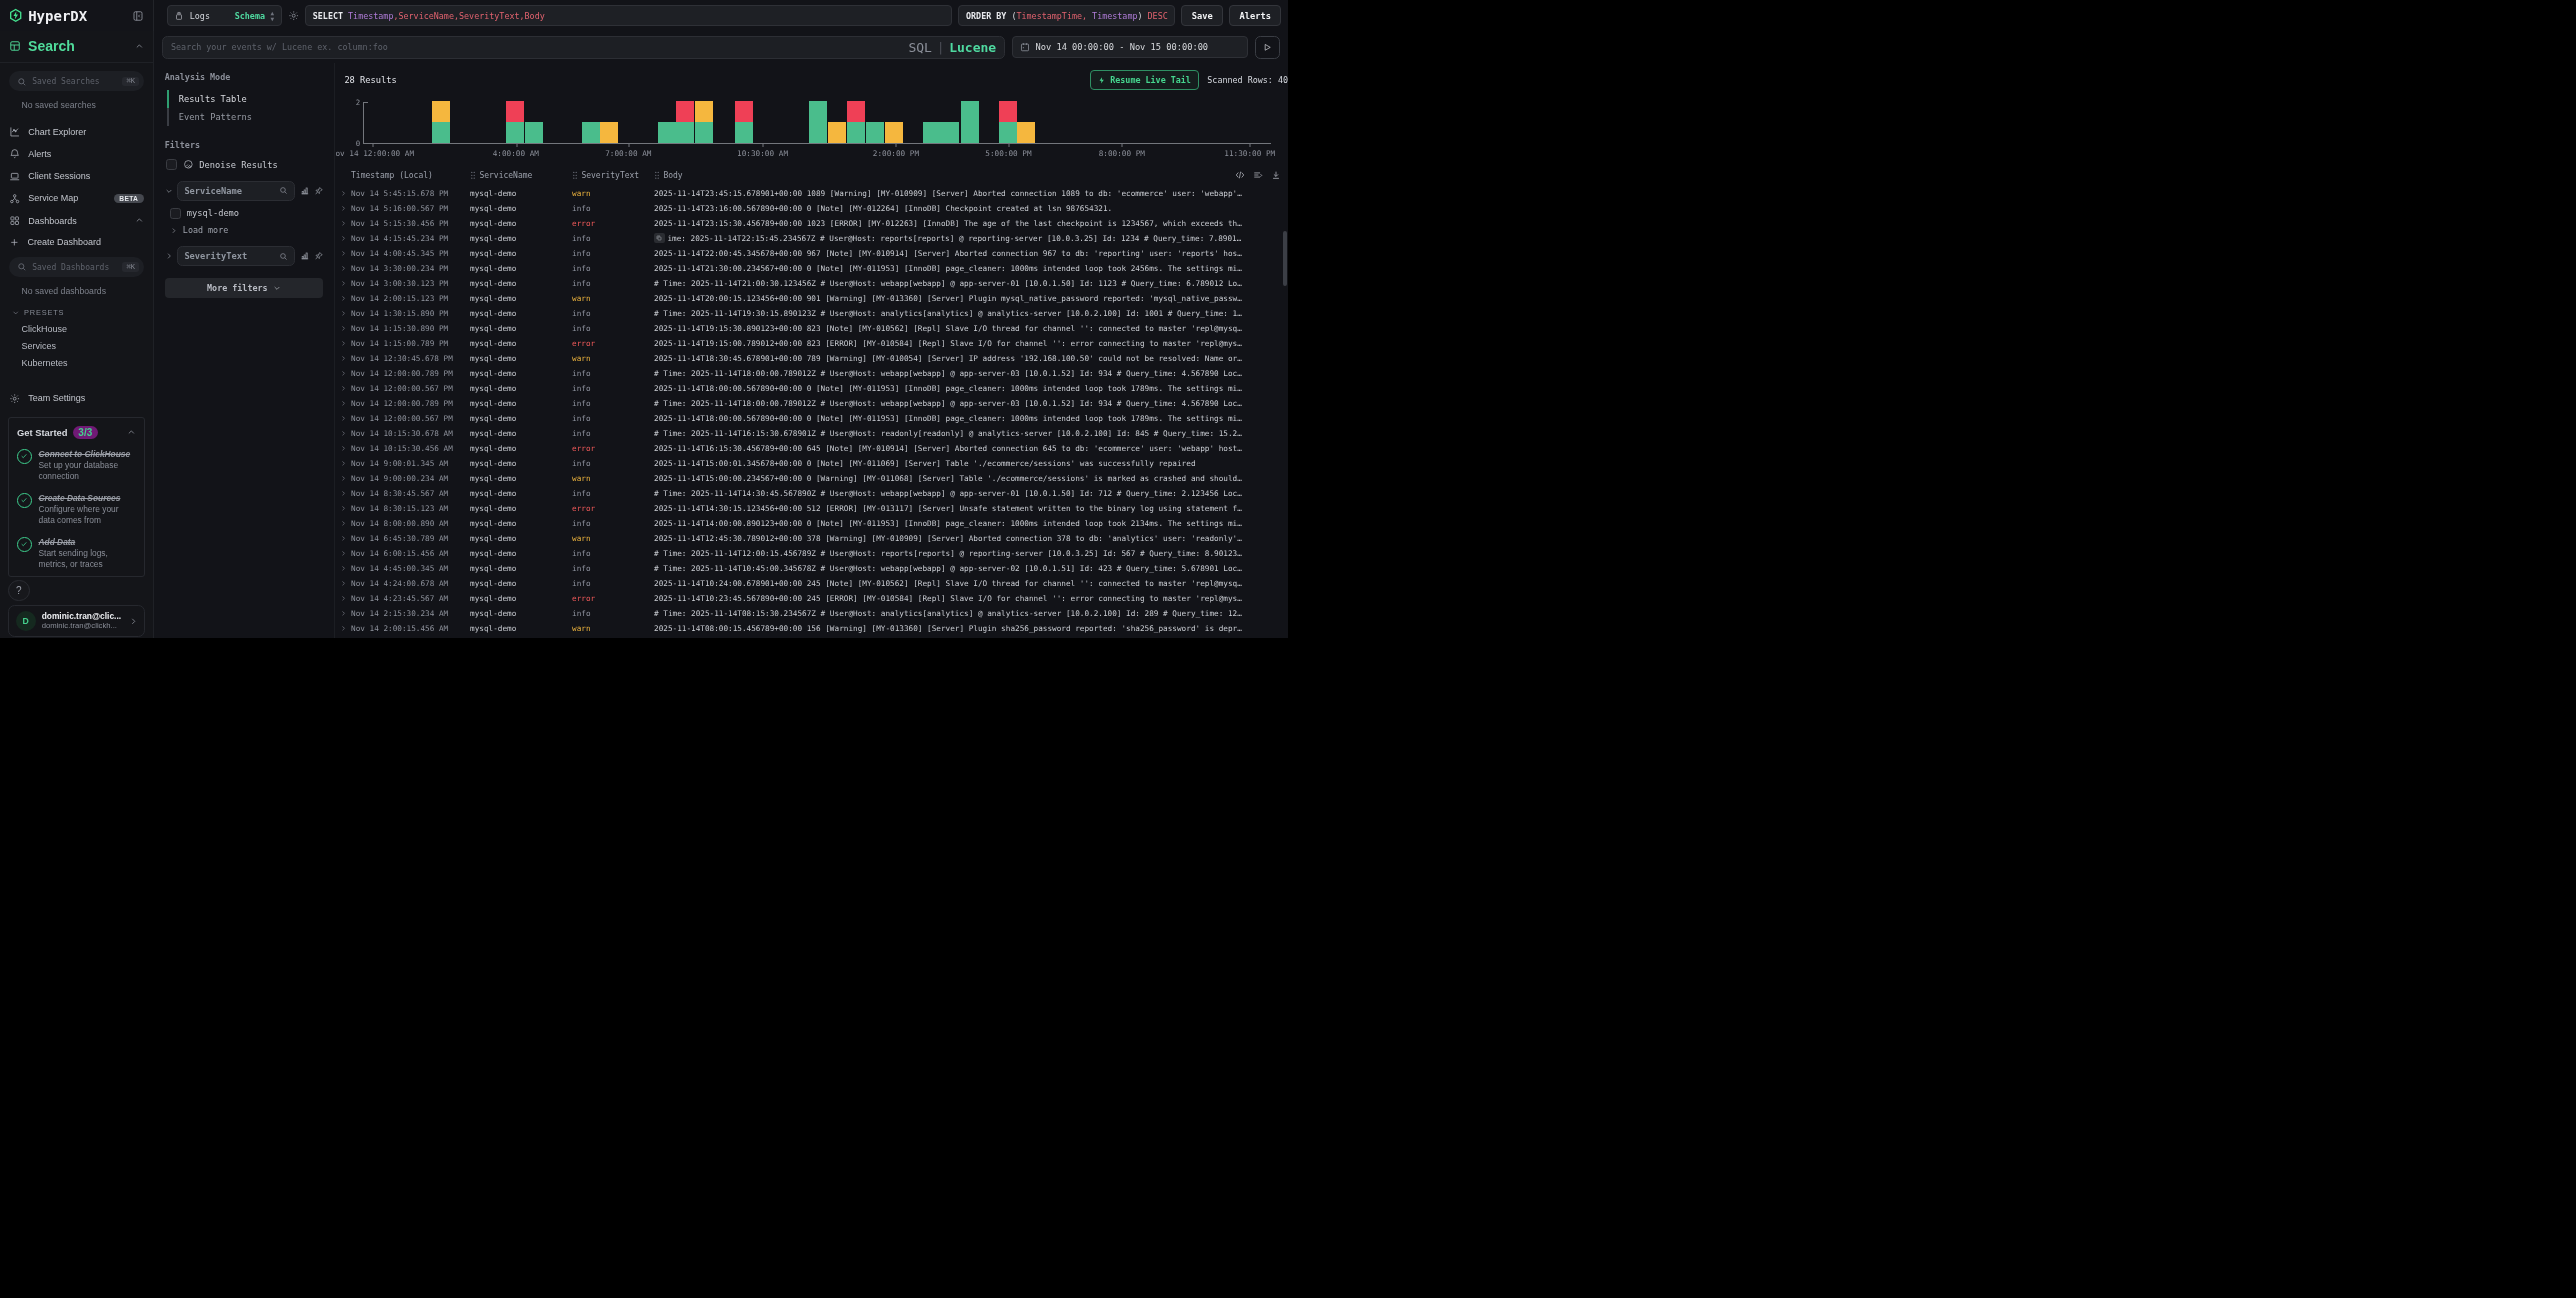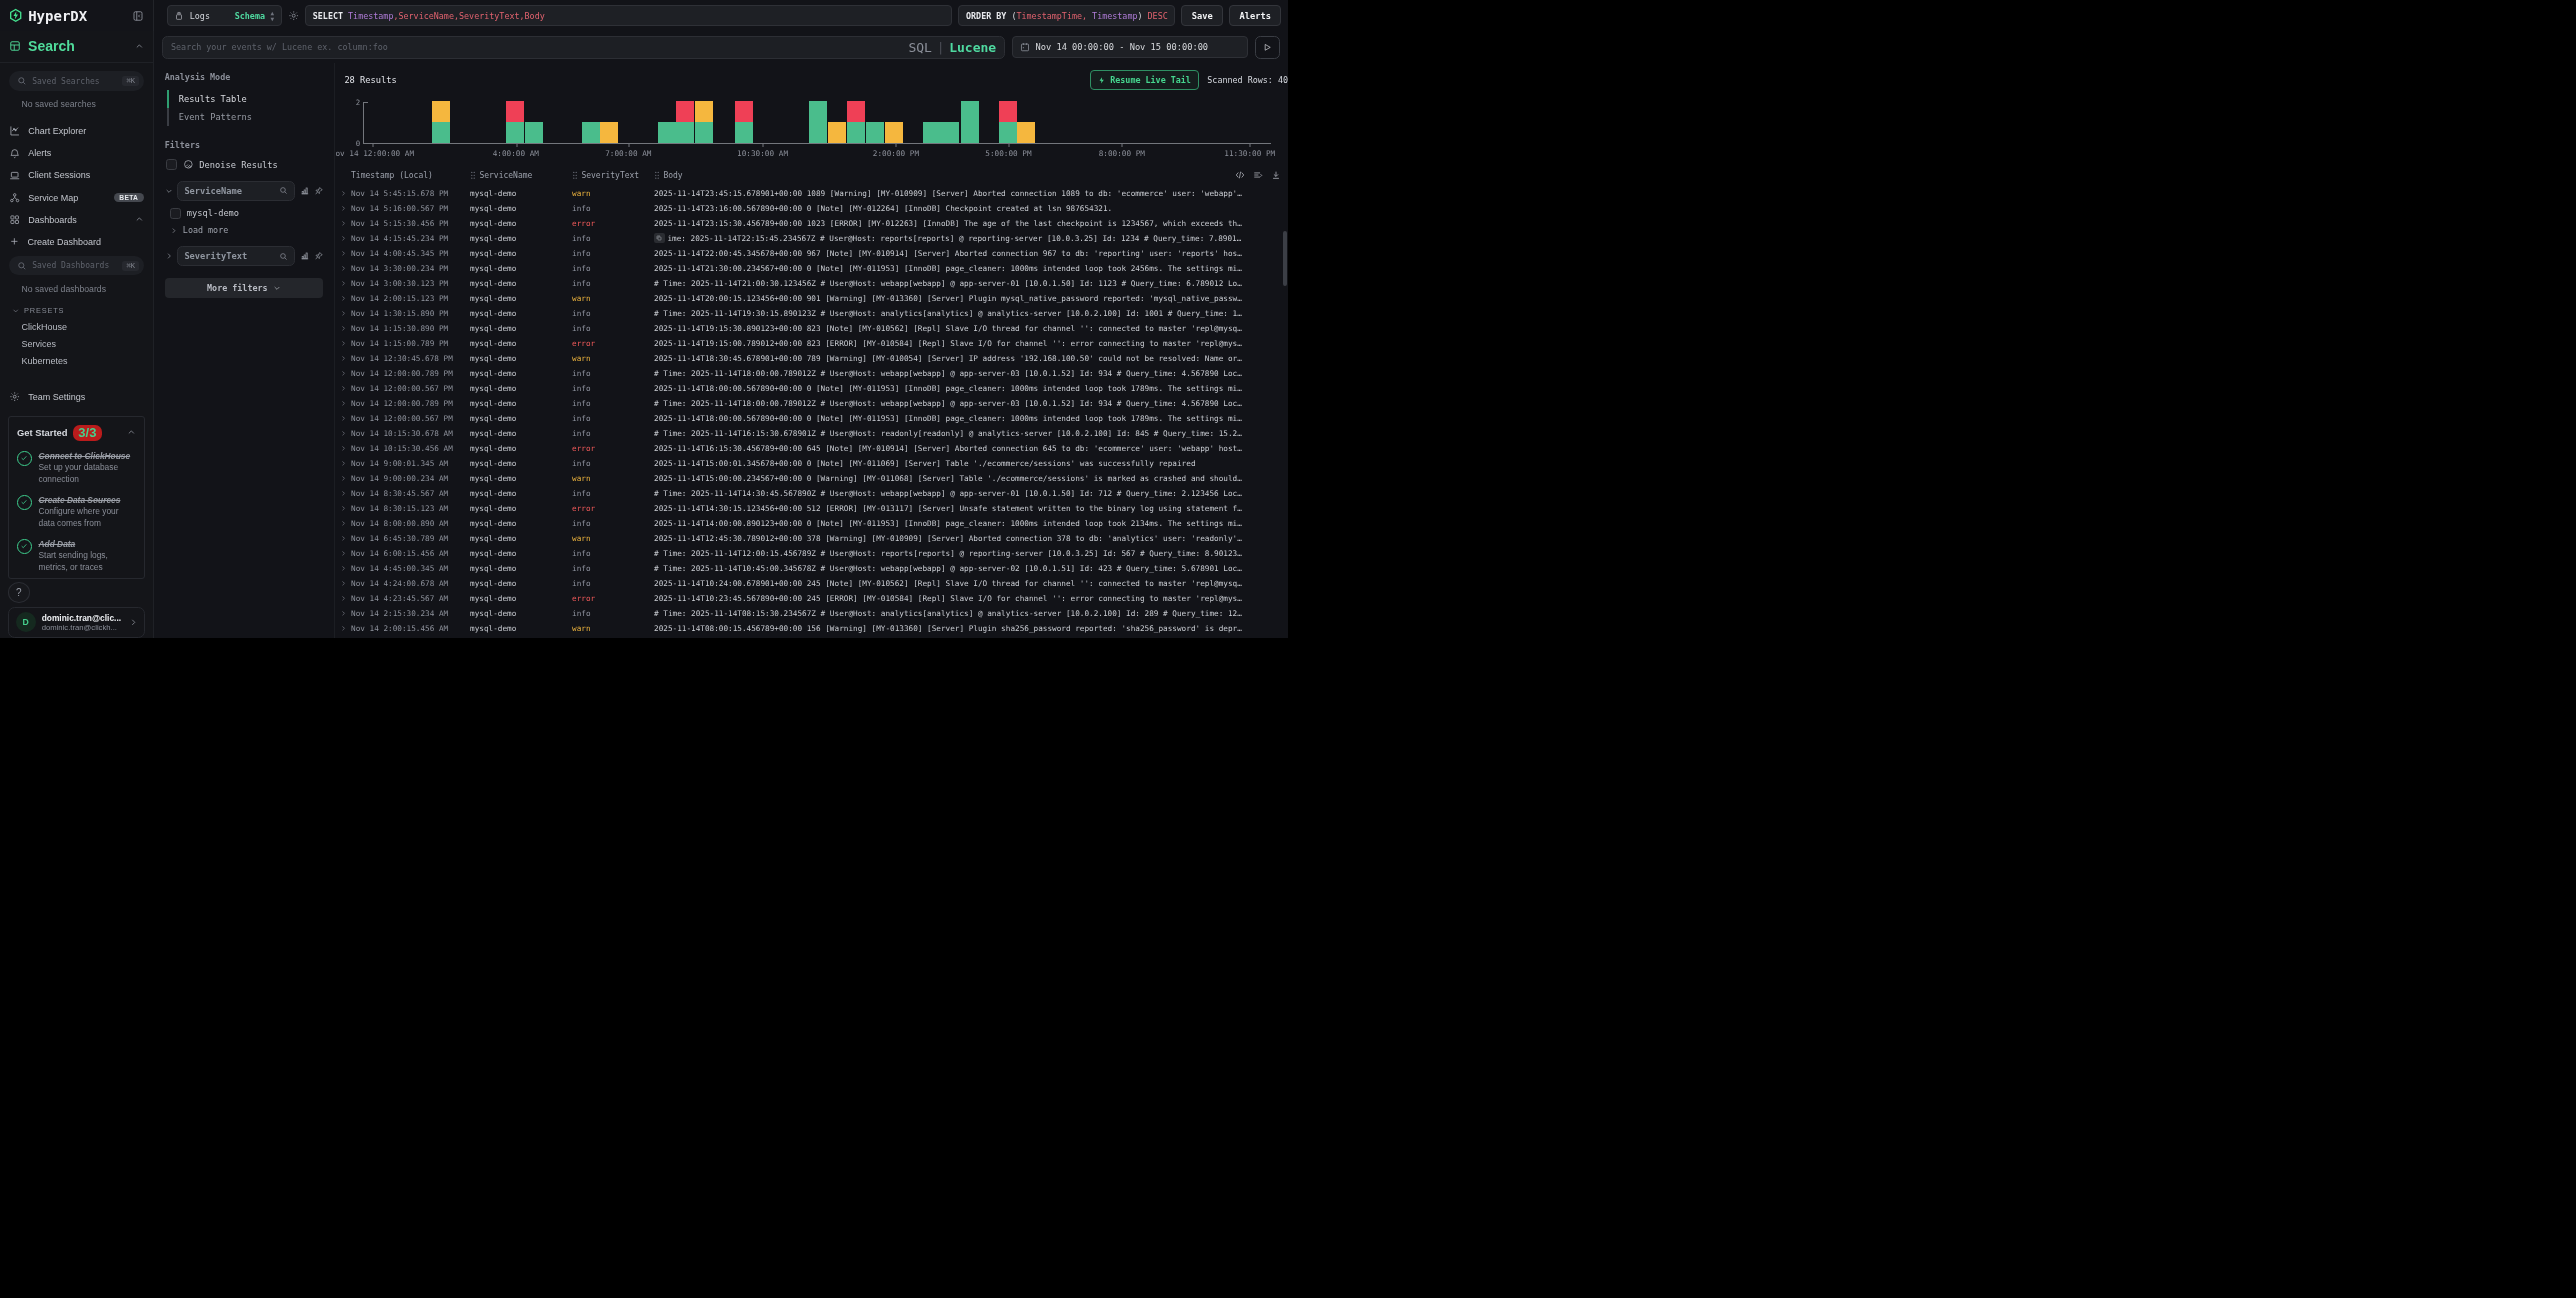--- a/index.html
+++ b/index.html
@@ -52,21 +52,21 @@
   .nav-item { display:flex; align-items:center; gap:7.4px; padding:5.4px 9.4px; color:#c3c6cd; font-size:9px; }
   .nav-item .ic { color:#a9adb6; display:flex; }
   .nav-item .lbl { flex:1; }
   .beta { background:#45484f; color:#e6e8ec; font-size:6.7px; font-weight:bold; border-radius:6.7px; padding:1.3px 5.4px; letter-spacing:0.3px; }
   .presets-label { margin:12px 0 0 12px; display:flex; align-items:center; gap:4.7px; color:#868a94; font-size:7.4px; letter-spacing:0.8px; }
   .preset-item { margin-left:21.5px; padding:3.4px 0; color:#b9bcc4; font-size:9px; }
   .team { margin-top:16px; }
   .gs-card { margin:8px 8px 0; border:0.7px solid #26282e; border-radius:3px; padding:8px 8px 5.4px; }
   .gs-head { display:flex; align-items:center; gap:5.4px; }
   .gs-title { font-weight:bold; font-size:9.4px; color:#d6d9df; }
-  .gs-badge { background:#b91c1c; color:#45d08d; font-size:13px; font-weight:bold; border-radius:6.7px; padding:0.7px 5.4px; }
+  .gs-badge { background:#701a75; color:#45d08d; font-size:10px; font-weight:bold; border-radius:6.7px; padding:0.7px 5.4px; }
   .gs-head .sp { flex:1; }
   .gs-step { display:flex; gap:6.7px; margin-top:8px; align-items:flex-start; }
   .gs-check { width:14.8px; height:14.8px; flex:0 0 14.8px; border:1px solid #3ecf8e; border-radius:50%; display:flex; align-items:center; justify-content:center; margin-top:2px; }
   .gs-step-title { color:#9a9ea6; font-weight:bold; font-size:8.4px; text-decoration:line-through;font-style:italic; }
   .gs-step-desc { color:#8a8e98; font-size:8.4px; margin-top:1.3px; line-height:1.35; }
   .help-circle { width:21.5px; height:21.5px; border-radius:50%; border:0.7px solid #2a2c32; background:#17181c; color:#9a9ea8; font-size:10px; display:flex; align-items:center; justify-content:center; margin:2.7px 0 0 8px; }
   .user-card { margin:4px 8px 0; border:0.7px solid #26282e; border-radius:6.7px; padding:4.7px 6.7px; display:flex; align-items:center; gap:6px; }
   .avatar { width:20px; height:20px; border-radius:50%; background:#15291f; color:#45d08d; font-weight:bold; font-size:8.7px; display:flex; align-items:center; justify-content:center; }
   .user-meta { flex:1; min-width:0; }
   .user-name { color:#eef0f3; font-weight:bold; font-size:8.4px; white-space:nowrap; }

